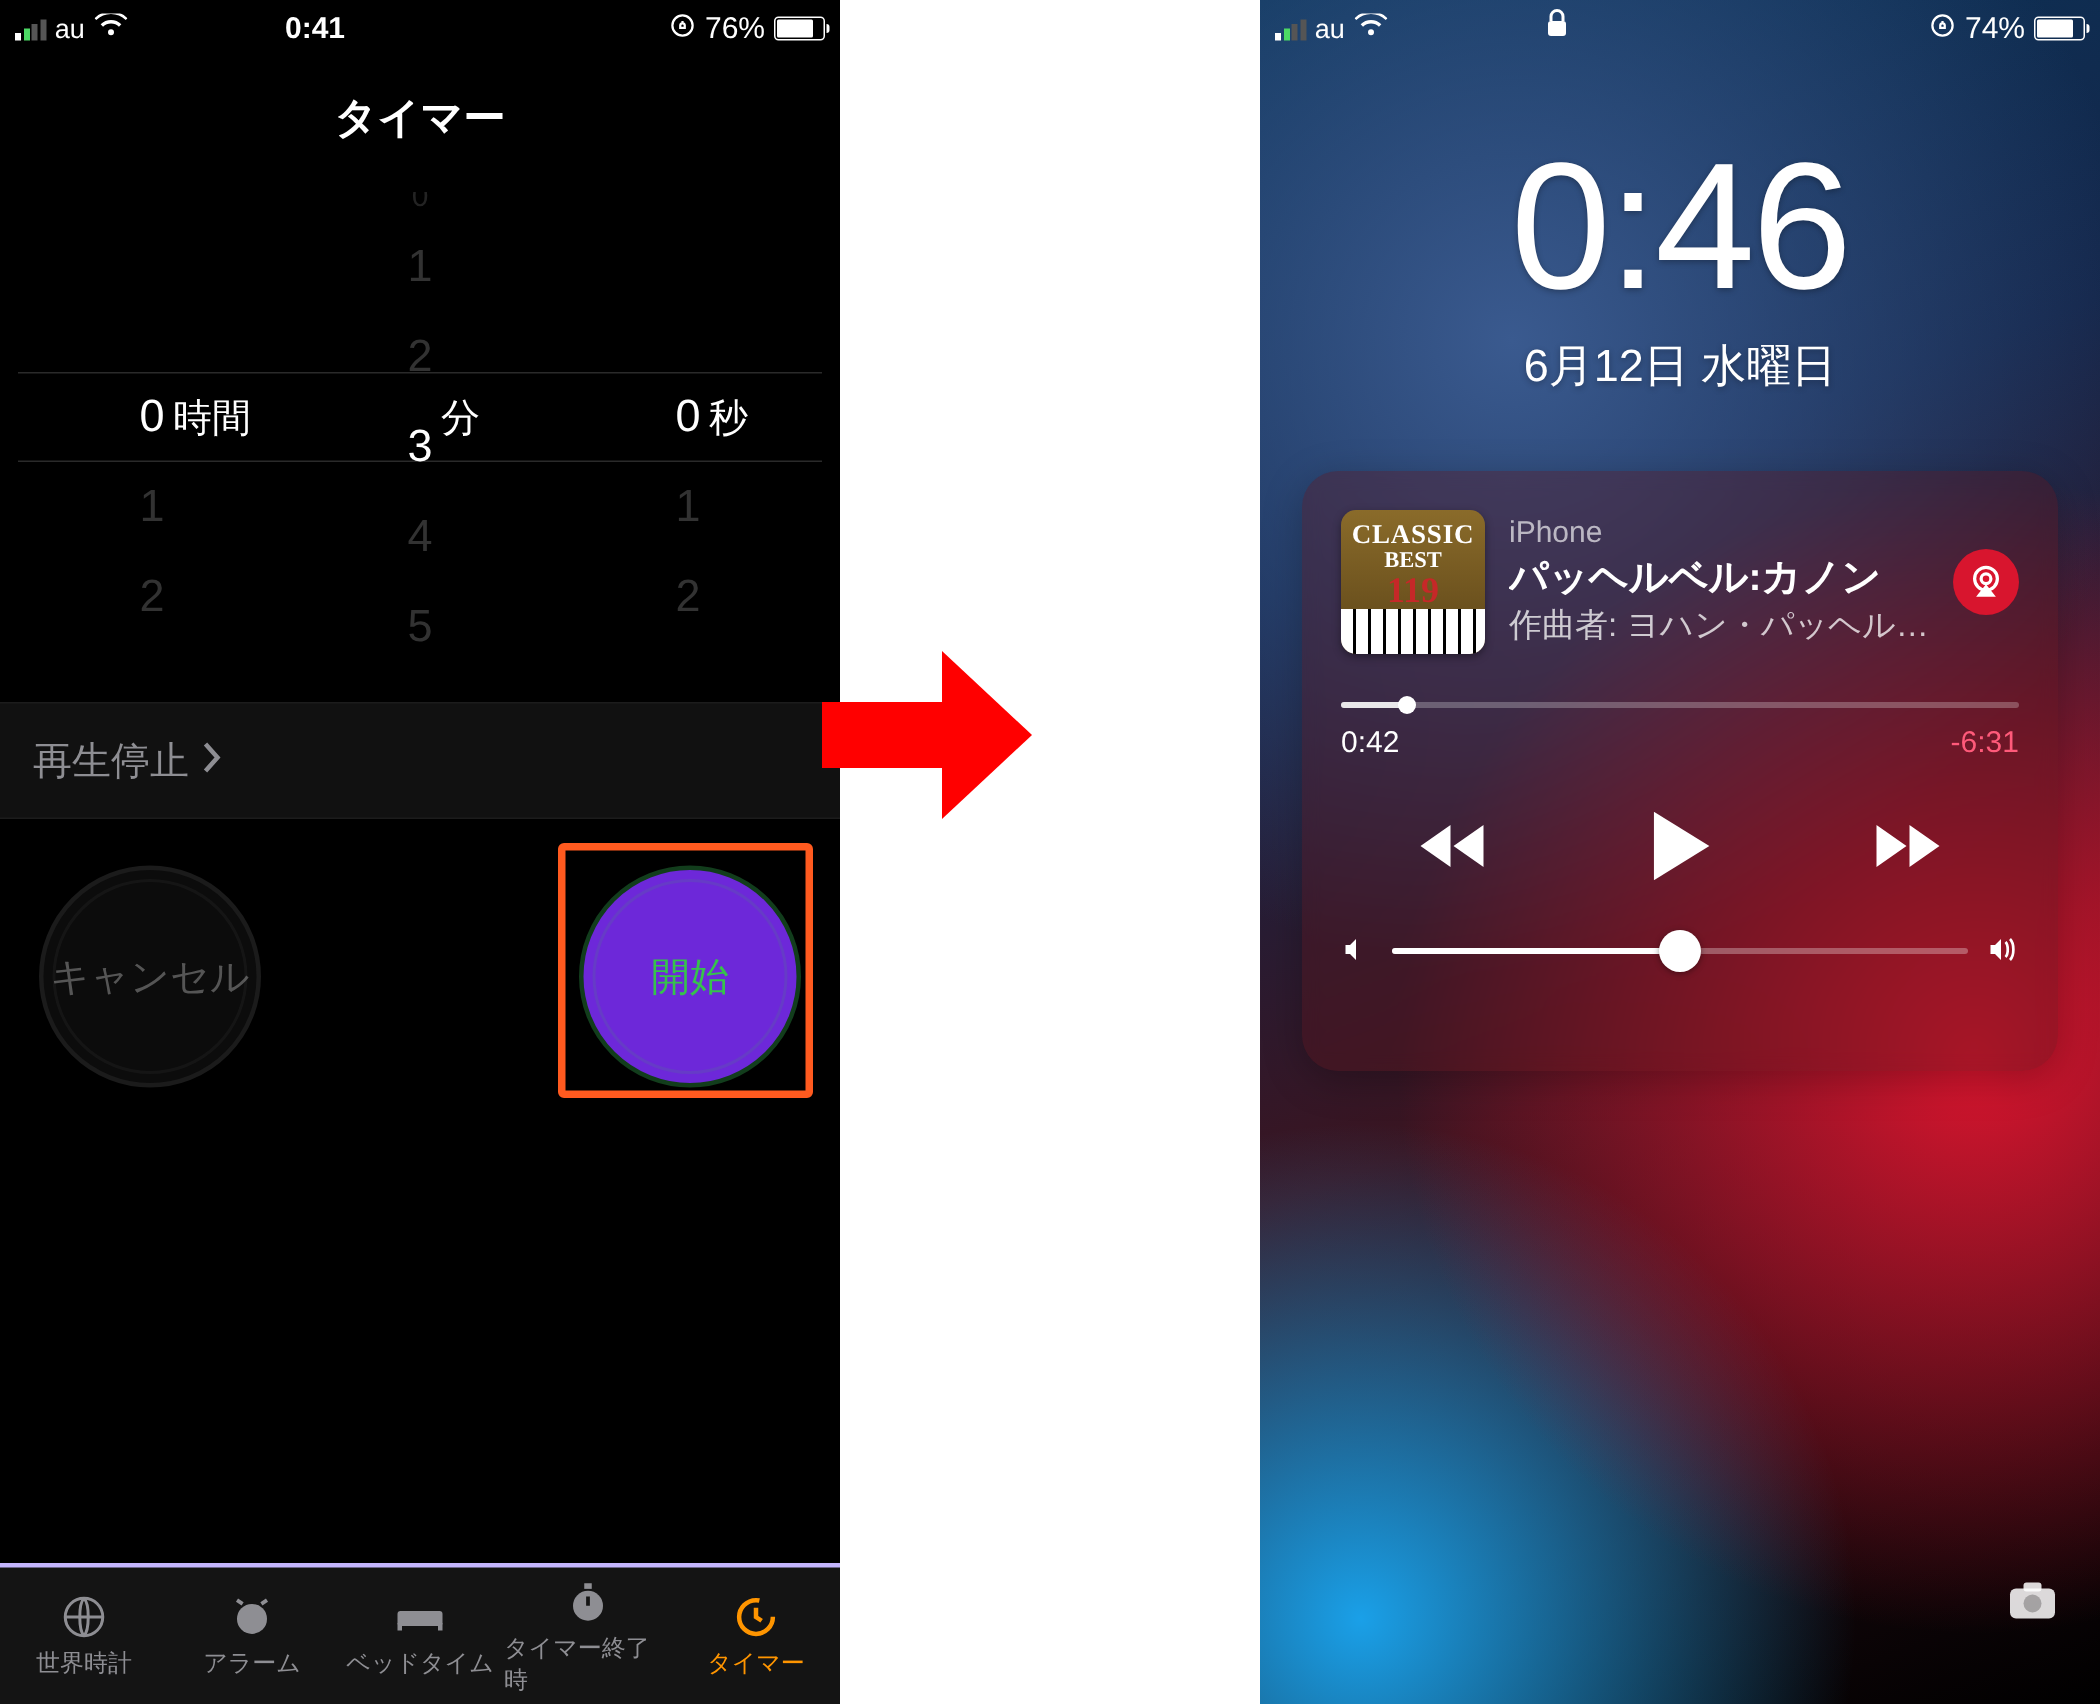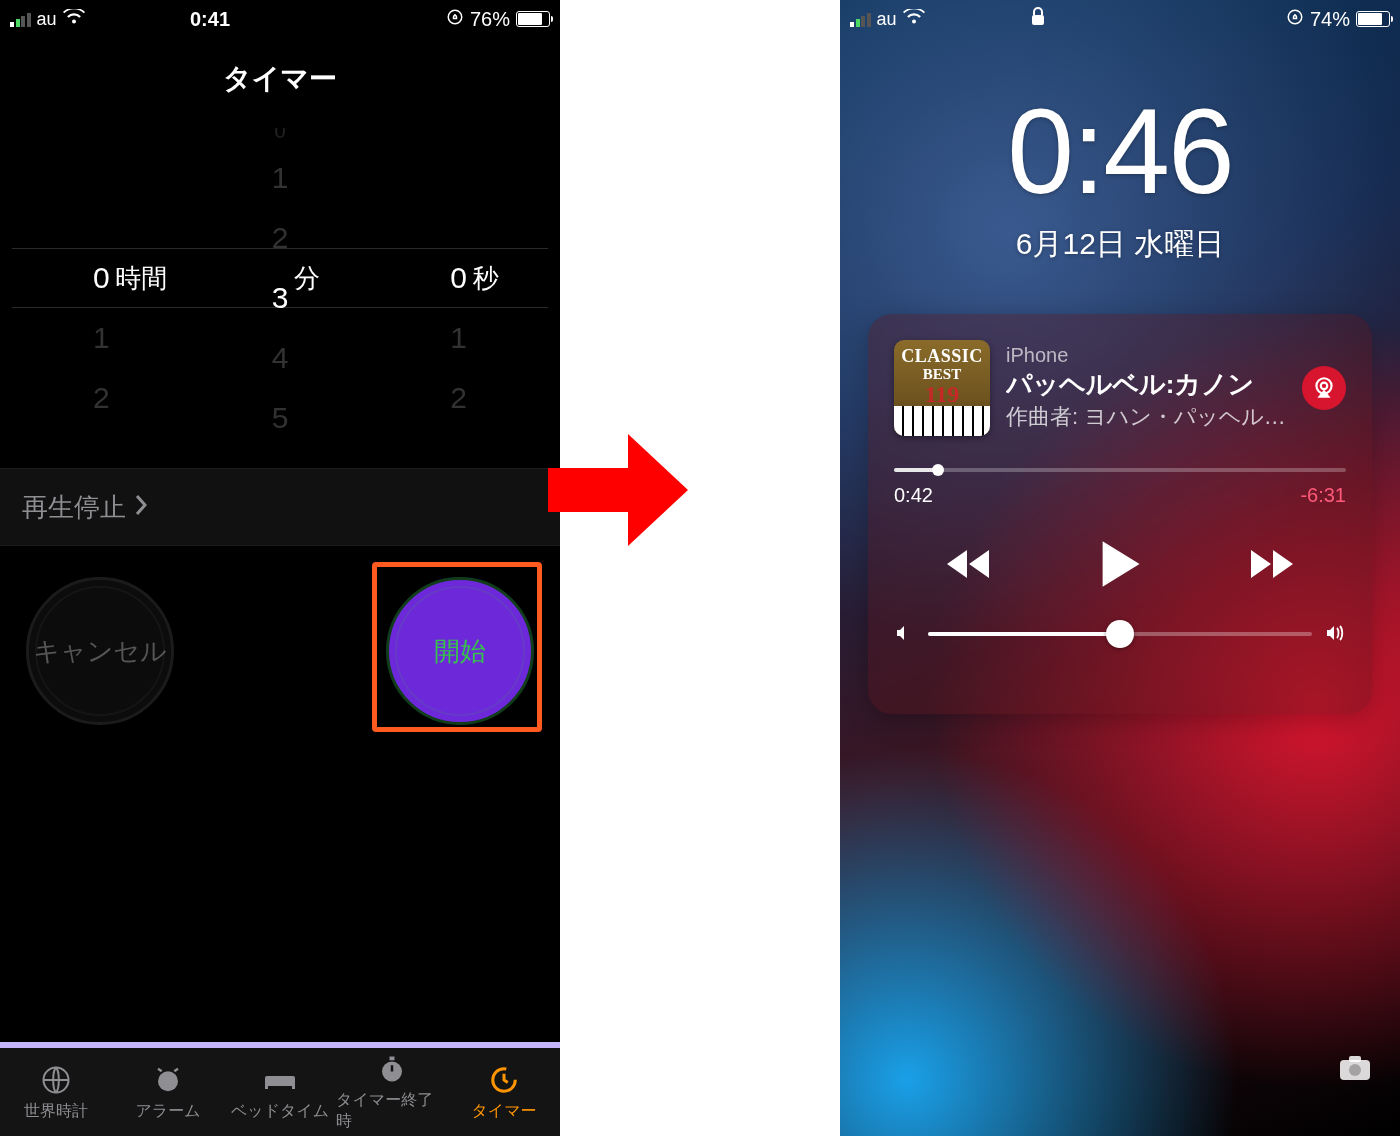--- a/index.html
+++ b/index.html
@@ -49,21 +49,21 @@
   
   .button-row { height: 210px; display:flex; align-items:center; justify-content:space-between; padding: 0 26px; text-align: center; }
   .circle-btn { width: 148px; height: 148px; border-radius: 50%; border: 3px solid #1b1b1b; display:flex; align-items:center; justify-content:center; font-size: 26px; position:relative;}
   .circle-btn.cancel { color:#555; background:#0c0c0c; }
   .circle-btn.start { color:#36c24c; background:#6d28d9; border-color:#123d1c;}
   .circle-btn .inner-ring { position:absolute; inset:6px; border-radius:50%; border:2.5px solid rgba(255,255,255,.04);}
   .circle-btn.start .inner-ring { border-color: rgba(54,194,76,.12);}
   .highlight-box { position:absolute; width:170px; height:170px; border:5px solid #ff5a1f; right:18px; top:48%; transform:translateY(-50%); border-radius:4px;}
 
   
-  .tab-bar { position:absolute; bottom:0; left:0; right:0; height:94px; background:#141414; display:flex; border-top:6px solid #c4b5fd;}
+  .tab-bar { position:absolute; bottom:0; left:0; right:0; height:94px; background:#141414; display:flex; border-top:3px solid #c4b5fd;}
   .tab { flex:1; display:flex; flex-direction:column; align-items:center; justify-content:center; gap:4px; color:#8e8e93; font-size:16px;}
   .tab.active { color:#ff9500; }
   .tab .ticon { font-size:30px; height:34px; display:flex; align-items:center;}
 
   
   .phone-right {
     position:absolute; right:0; top:0; width:560px; height:1136px; overflow:hidden; color:#fff;
     background:
       radial-gradient(ellipse 700px 700px at 85% 62%, #d8152e 0%, rgba(216,21,46,0.0) 55%),
       radial-gradient(ellipse 600px 600px at 12% 95%, #1aa0e8 0%, rgba(26,160,232,0) 55%),

